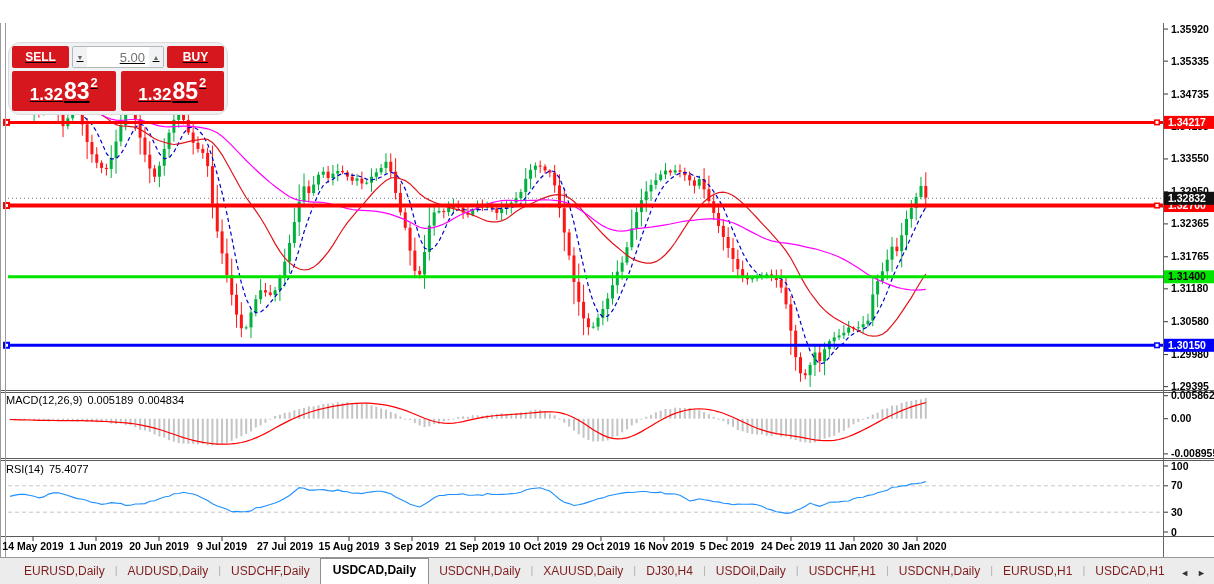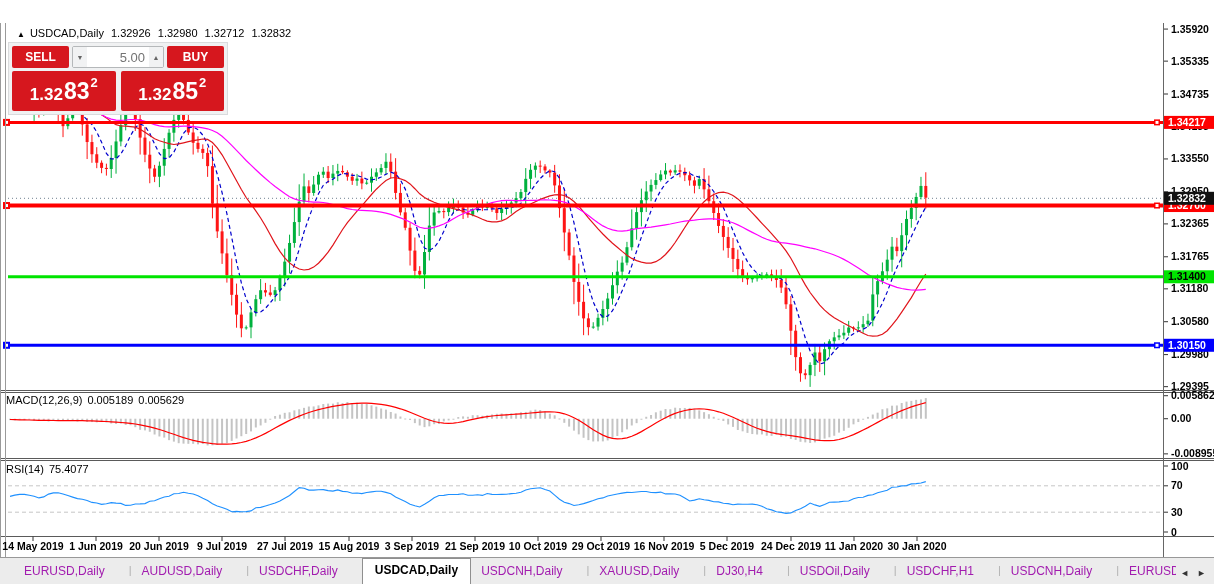--- a/index.html
+++ b/index.html
@@ -13,21 +13,21 @@
           padding:2px 8px;margin:0 1px;line-height:13px;cursor:default;}
   .tf-btn.active{background:#fafafa;border:1px solid #a8a8a8;box-shadow:inset 0 0 0 1px #fff;}
   .tf-btn.first{margin-left:-8px;}
   .tf-divider{width:1px;height:16px;background:#b8b8b8;margin:0 6px;}
   
   #chart-header{position:absolute;left:17px;top:27px;font-size:11px;color:#000;z-index:5;white-space:nowrap;}
   #chart-header .collapse{font-size:8px;margin-right:5px;color:#000;}
   #chart-header span{margin-right:4px;}
   
   #trade-panel{position:absolute;left:8px;top:42px;width:220px;z-index:6;background:#f0f1f2;
-               border:1px solid #d9dbdd;border-radius:0;padding:3px;box-sizing:border-box;}
+               border:1px solid #d9dbdd;border-radius:12px;padding:3px;box-sizing:border-box;text-decoration:underline;}
   #tp-row1{display:flex;align-items:stretch;height:22px;}
   .tp-btn{flex:0 0 57px;background:#d6171e;color:#fff;font-size:12px;font-weight:600;
           border:none;border-radius:2px;line-height:22px;text-align:center;padding:0;cursor:default;}
   #tp-stepper{flex:1;display:flex;margin:0 3px;border:1px solid #b5b8ba;border-radius:2px;overflow:hidden;background:#fff;}
   .tp-spin{width:16px;background:#f1f2f3;border:none;color:#666;font-size:7px;padding:0;cursor:default;}
   #tp-vol{width:54px;flex:1;border:none;outline:none;font-size:13px;text-align:right;padding:0 4px;color:#737373;
           font-family:"Liberation Sans",sans-serif;}
   #tp-row2{display:flex;margin-top:3px;gap:5px;}
   .tp-price{flex:1;height:40px;background:#d6171e;border-radius:2px;color:#fff;display:flex;
             align-items:center;justify-content:center;cursor:default;}
@@ -36,21 +36,21 @@
   .tp-price .sup{font-size:13px;font-weight:700;align-self:flex-start;margin-top:4px;}
   
   .ind-label{position:absolute;font-size:11px;color:#000;z-index:4;white-space:nowrap;}
   #macd-label{left:6px;top:394px;}
   #rsi-label{left:6px;top:463px;}
   .ind-label span{margin-right:5px;}
   
   #tabbar{position:absolute;left:0;top:557px;width:1214px;height:27px;background:#ececec;
           border-top:1px solid #989898;box-sizing:border-box;display:flex;align-items:flex-end;z-index:5;}
   #tab-strip{display:flex;align-items:flex-end;height:26px;padding-left:14px;overflow:hidden;flex:1;}
-  .tab{font-size:12px;color:#a21caf;padding:4px 24px 6px 10px;white-space:nowrap;cursor:default;}
+  .tab{font-size:12px;color:#7f1d1d;padding:4px 10px 6px 10px;white-space:nowrap;cursor:default;}
   .tab.active{background:#fff;border:1px solid #8f8f8f;border-bottom:1px solid #fff;color:#000;
               font-weight:600;padding:4px 12px 7px 12px;margin-bottom:-1px;}
   .tab-sep{color:#b0b0b0;font-size:11px;align-self:center;margin-bottom:2px;}
   #tab-arrows{display:flex;gap:8px;padding:0 8px 6px 4px;font-size:9px;color:#333;}
   svg{position:absolute;left:0;top:0;z-index:1;}
   svg text{font-family:"Liberation Sans",sans-serif;}
 </style>
 </head>
 <body>
 
@@ -747,27 +747,20 @@
         <line x1="791" y1="536.5" x2="791" y2="541" stroke="#333" stroke-width="1"></line>
         <text x="791" y="550" font-size="10.5" font-weight="700" fill="#000" text-anchor="middle">24 Dec 2019</text>
         <line x1="854" y1="536.5" x2="854" y2="541" stroke="#333" stroke-width="1"></line>
         <text x="854" y="550" font-size="10.5" font-weight="700" fill="#000" text-anchor="middle">11 Jan 2020</text>
         <line x1="917" y1="536.5" x2="917" y2="541" stroke="#333" stroke-width="1"></line>
         <text x="917" y="550" font-size="10.5" font-weight="700" fill="#000" text-anchor="middle">30 Jan 2020</text>
       </g>
     </svg>
 
 
-  <div id="chart-header">
-    <span class="collapse">▲</span><span>USDCAD,Daily</span>
-    <span>1.32926</span>
-    <span>1.32980</span>
-    <span>1.32712</span>
-    <span>1.32832</span>
-  </div>
 
   <div id="trade-panel">
     <div id="tp-row1">
       <button class="tp-btn">SELL</button>
       <div id="tp-stepper">
         <button class="tp-spin">▼</button>
         <input id="tp-vol" value="5.00" style="">
         <button class="tp-spin">▲</button>
       </div>
       <button class="tp-btn">BUY</button>
@@ -780,21 +773,21 @@
       </div>
       <div class="tp-price">
         <span class="pfx">1.32</span>
         <span class="big">85</span>
         <span class="sup">2</span>
       </div>
     </div>
   </div>
 
   <div class="ind-label" id="macd-label">
-    <span>MACD(12,26,9)</span><span>0.005189</span><span>0.005629</span>
+    <span>MACD(12,26,9)</span><span>0.005189</span><span>0.004834</span>
   </div>
   <div class="ind-label" id="rsi-label">
     <span>RSI(14)</span><span>75.4077</span>
   </div>
 
   <div id="tabbar">
     <div id="tab-strip">
         <div class="tab">EURUSD,Daily</div>
         <span class="tab-sep">|</span>
         <div class="tab">AUDUSD,Daily</div>

